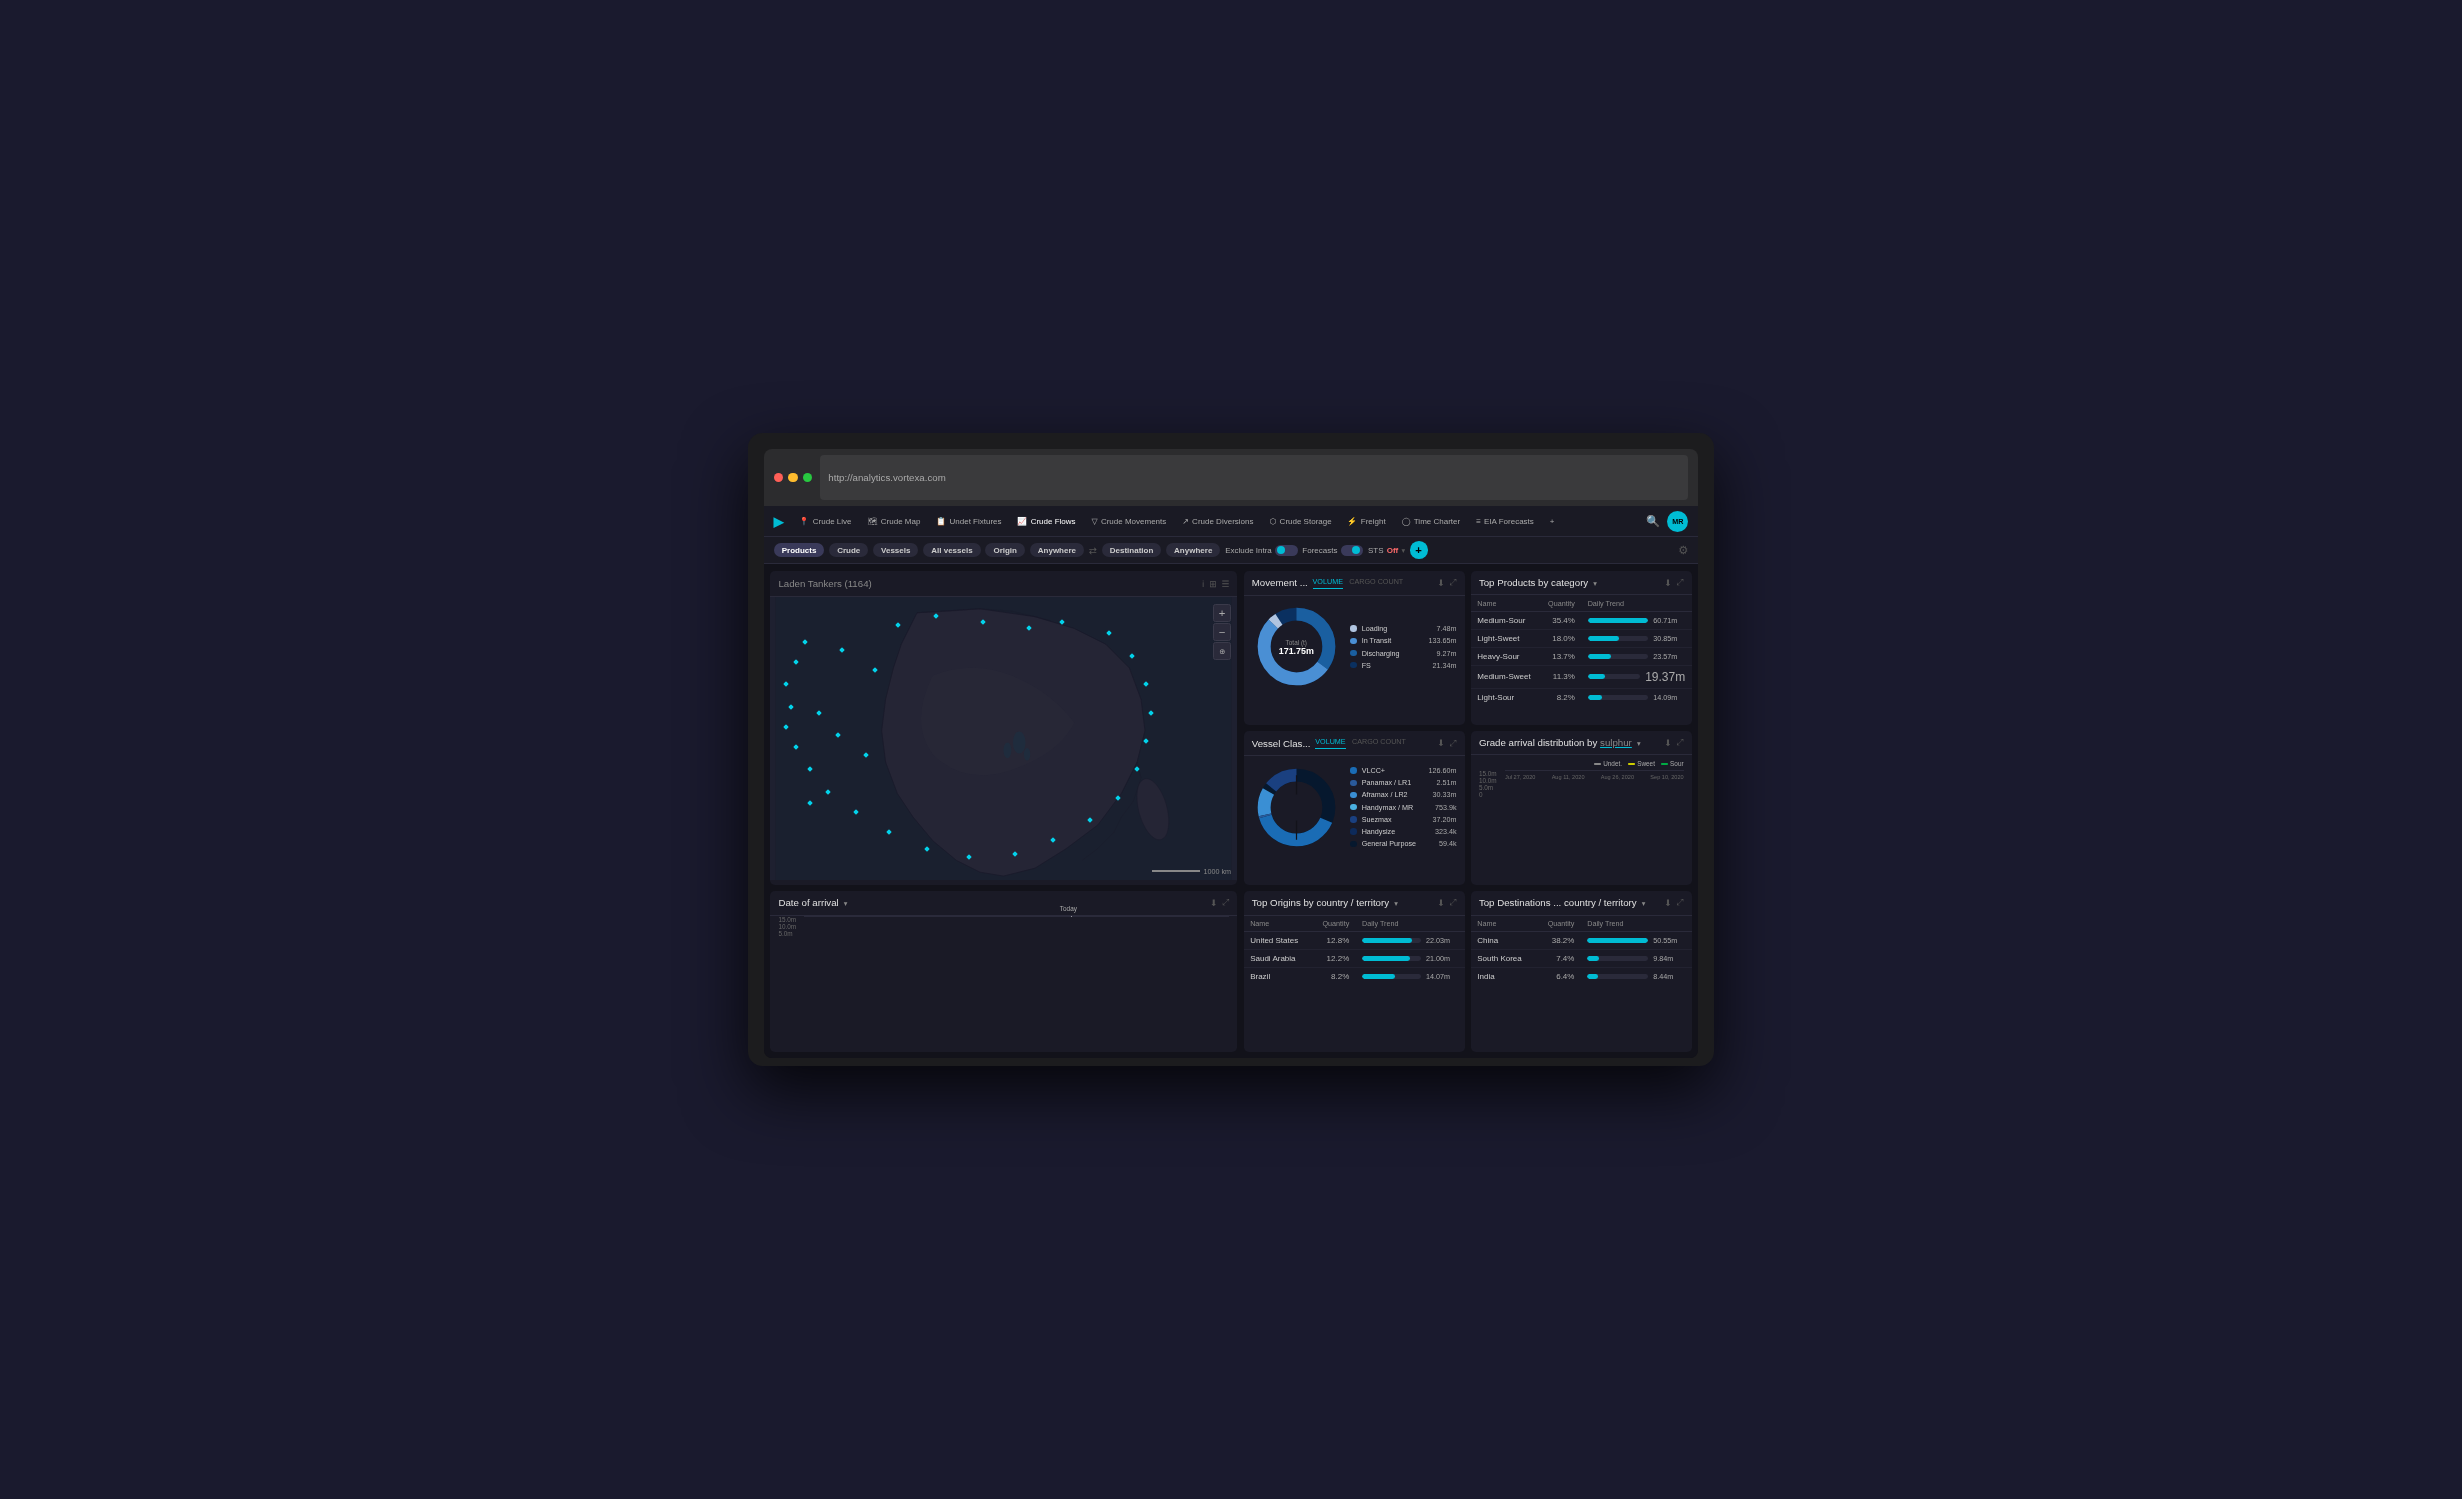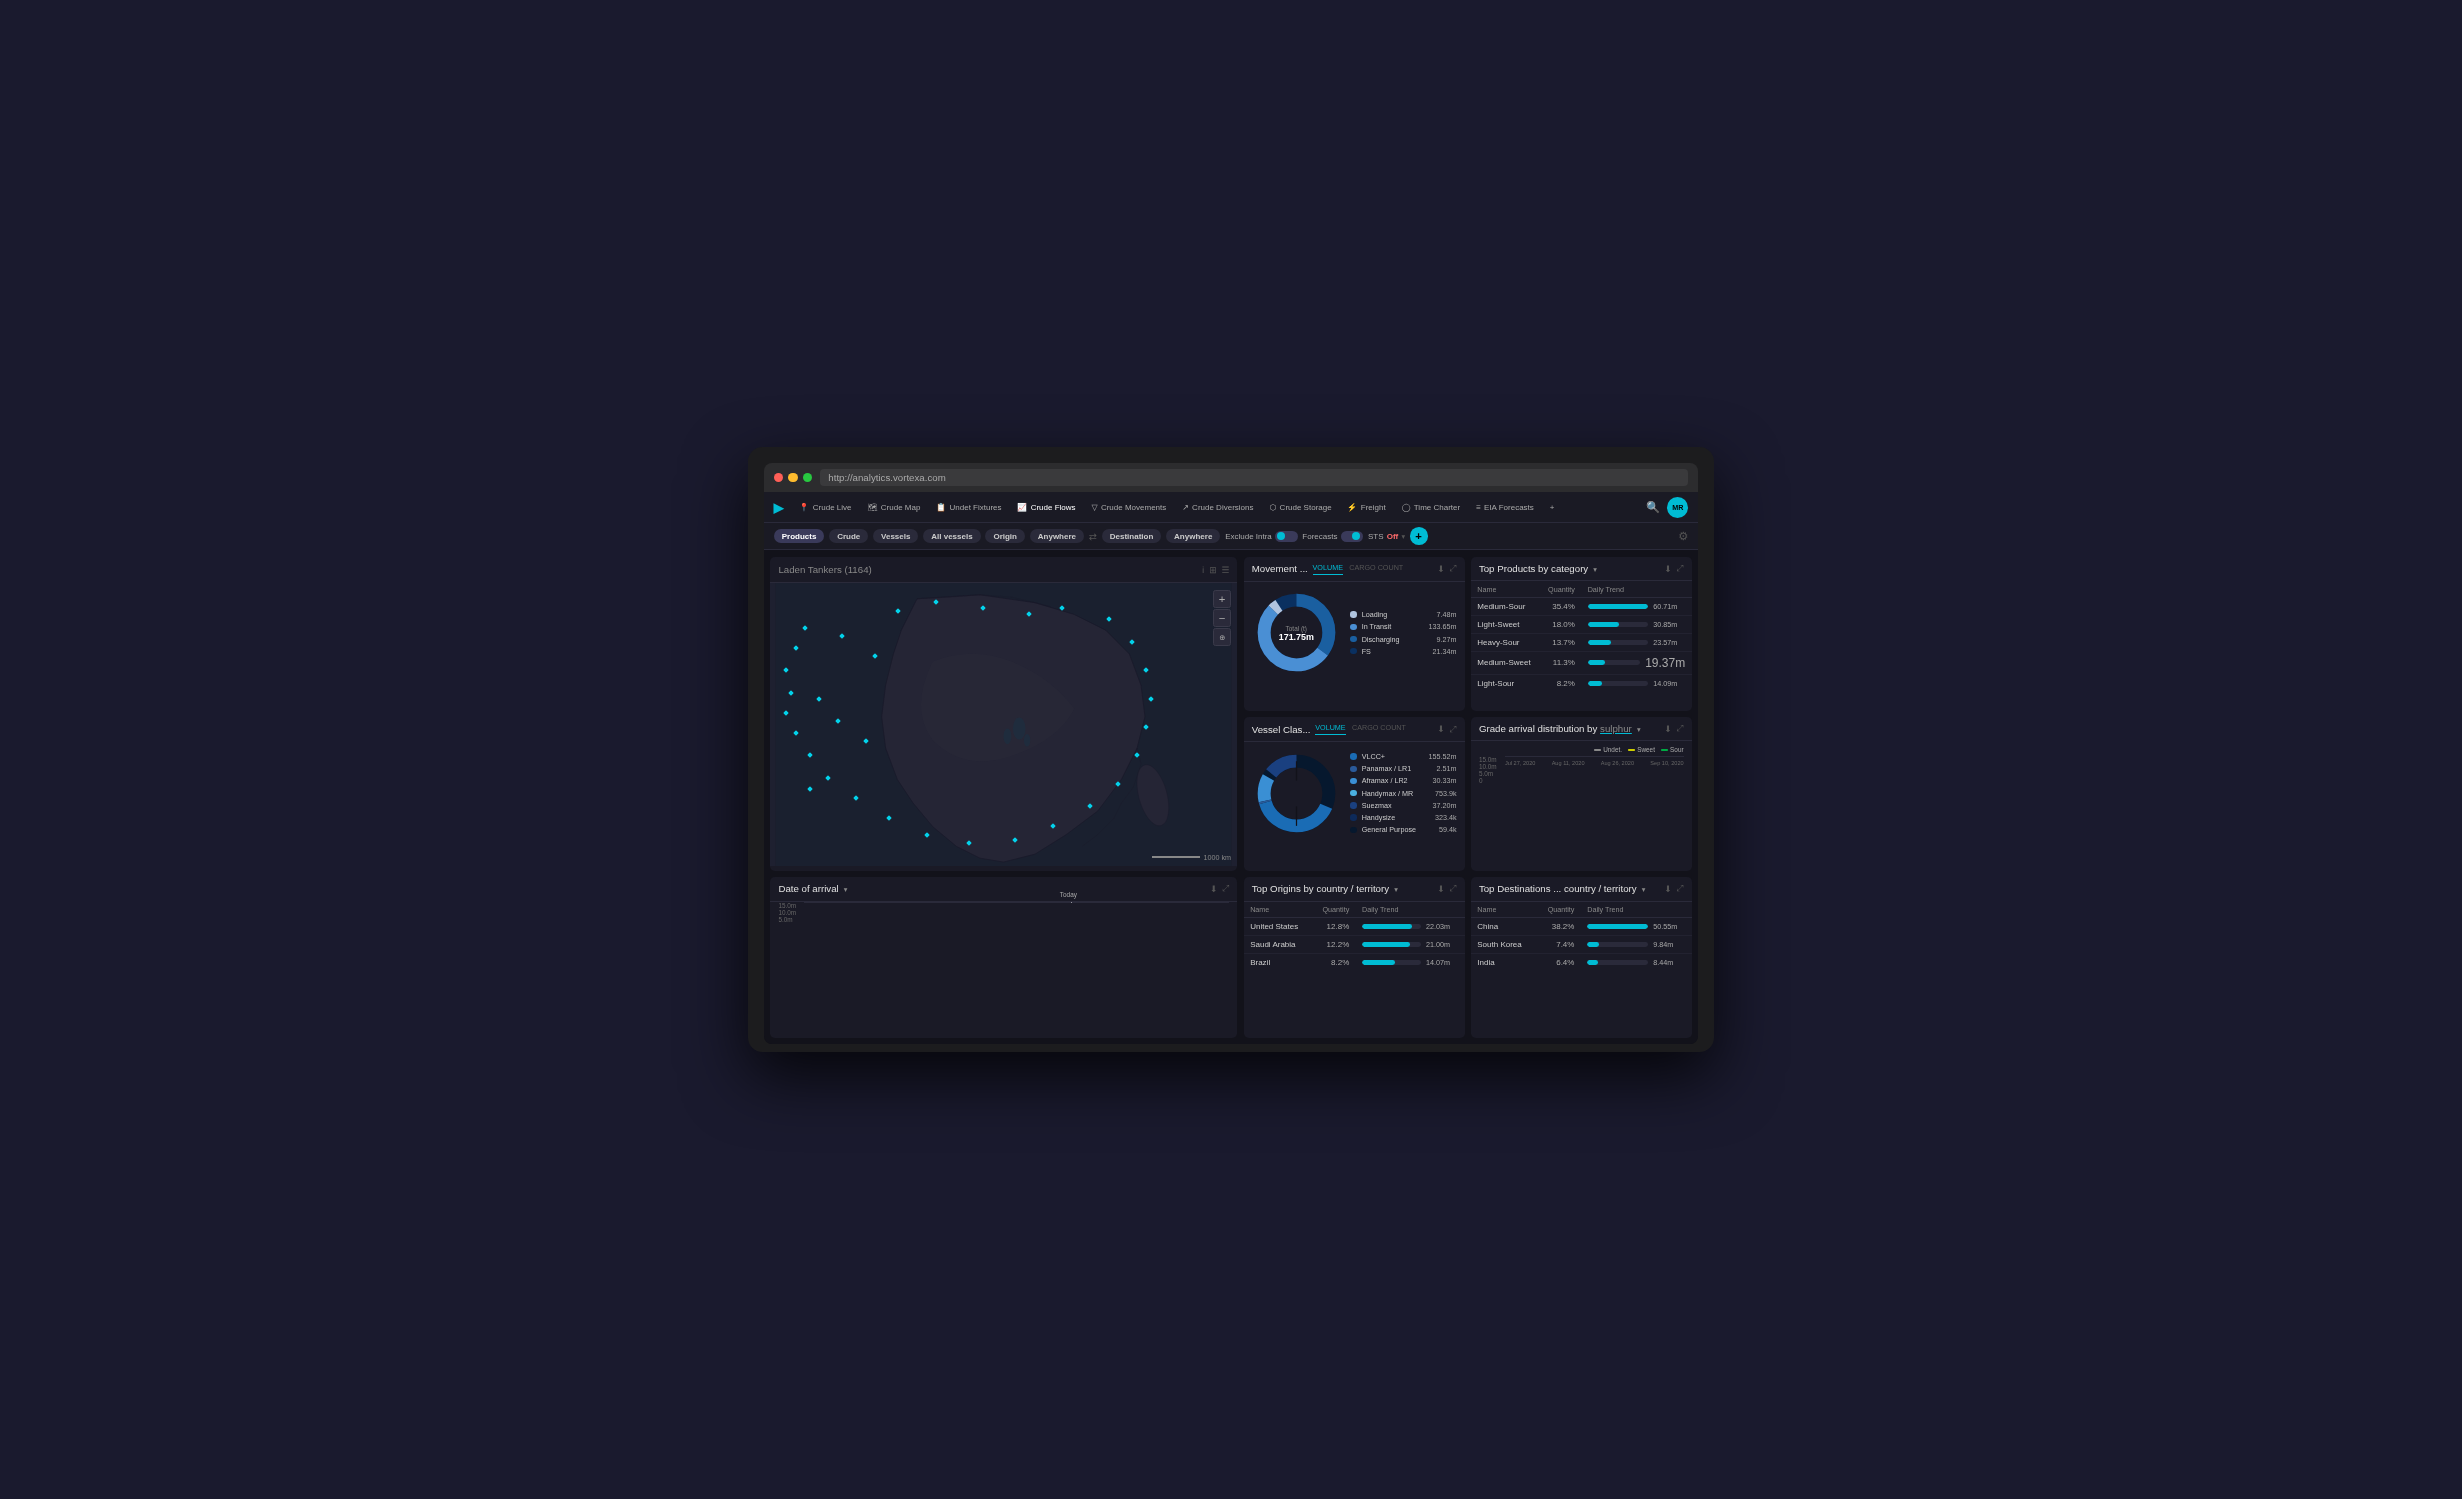--- a/index.html
+++ b/index.html
@@ -28,21 +28,21 @@
     }
     .traffic-lights { display: flex; gap: 4.8px; }
     .tl { width: 9.7px; height: 9.7px; border-radius: 50%; }
     .tl-red { background: #ff5f57; }
     .tl-yellow { background: #febc2e; }
     .tl-green { background: #28c840; }
     .url-bar {
       flex: 1;
       background: #3a3a3c;
       border-radius: 4px;
-      padding: 3px 8px;
+      padding: 17px 8px;
       color: #aaa;
       font-size: 9.7px;
     }
     .app-window {
       background: #12121a;
       border-radius: 0 0 8px 8px;
       overflow: hidden;
     }
     .top-nav {
       background: #1a1a24;
@@ -659,21 +659,21 @@
                 <circle cx="55" cy="55" r="40" fill="none" stroke="#2a5a9a" stroke-width="16" stroke-dasharray="2 249" stroke-dashoffset="-177" transform="rotate(-90 55 55)"></circle>
                 <circle cx="55" cy="55" r="40" fill="none" stroke="#1a6cb5" stroke-width="16" stroke-dasharray="98 153" stroke-dashoffset="-79" transform="rotate(-90 55 55)"></circle>
                 <line x1="55" y1="15" x2="55" y2="39" stroke="#12121a" stroke-width="1.5"></line>
                 <line x1="55" y1="71" x2="55" y2="95" stroke="#12121a" stroke-width="1.5"></line>
               </svg>
             </div>
             <div class="legend-list">
               <div class="legend-item">
                 <div class="legend-dot" style="background:#1a6cb5;"></div>
                 <span>VLCC+</span>
-                <span class="legend-value">155.52m</span>
+                <span class="legend-value">126.60m</span>
               </div>
               <div class="legend-item">
                 <div class="legend-dot" style="background:#2a5a9a;"></div>
                 <span>Panamax / LR1</span>
                 <span class="legend-value">2.51m</span>
               </div>
               <div class="legend-item">
                 <div class="legend-dot" style="background:#3a8fd4;"></div>
                 <span>Aframax / LR2</span>
                 <span class="legend-value">30.33m</span>

